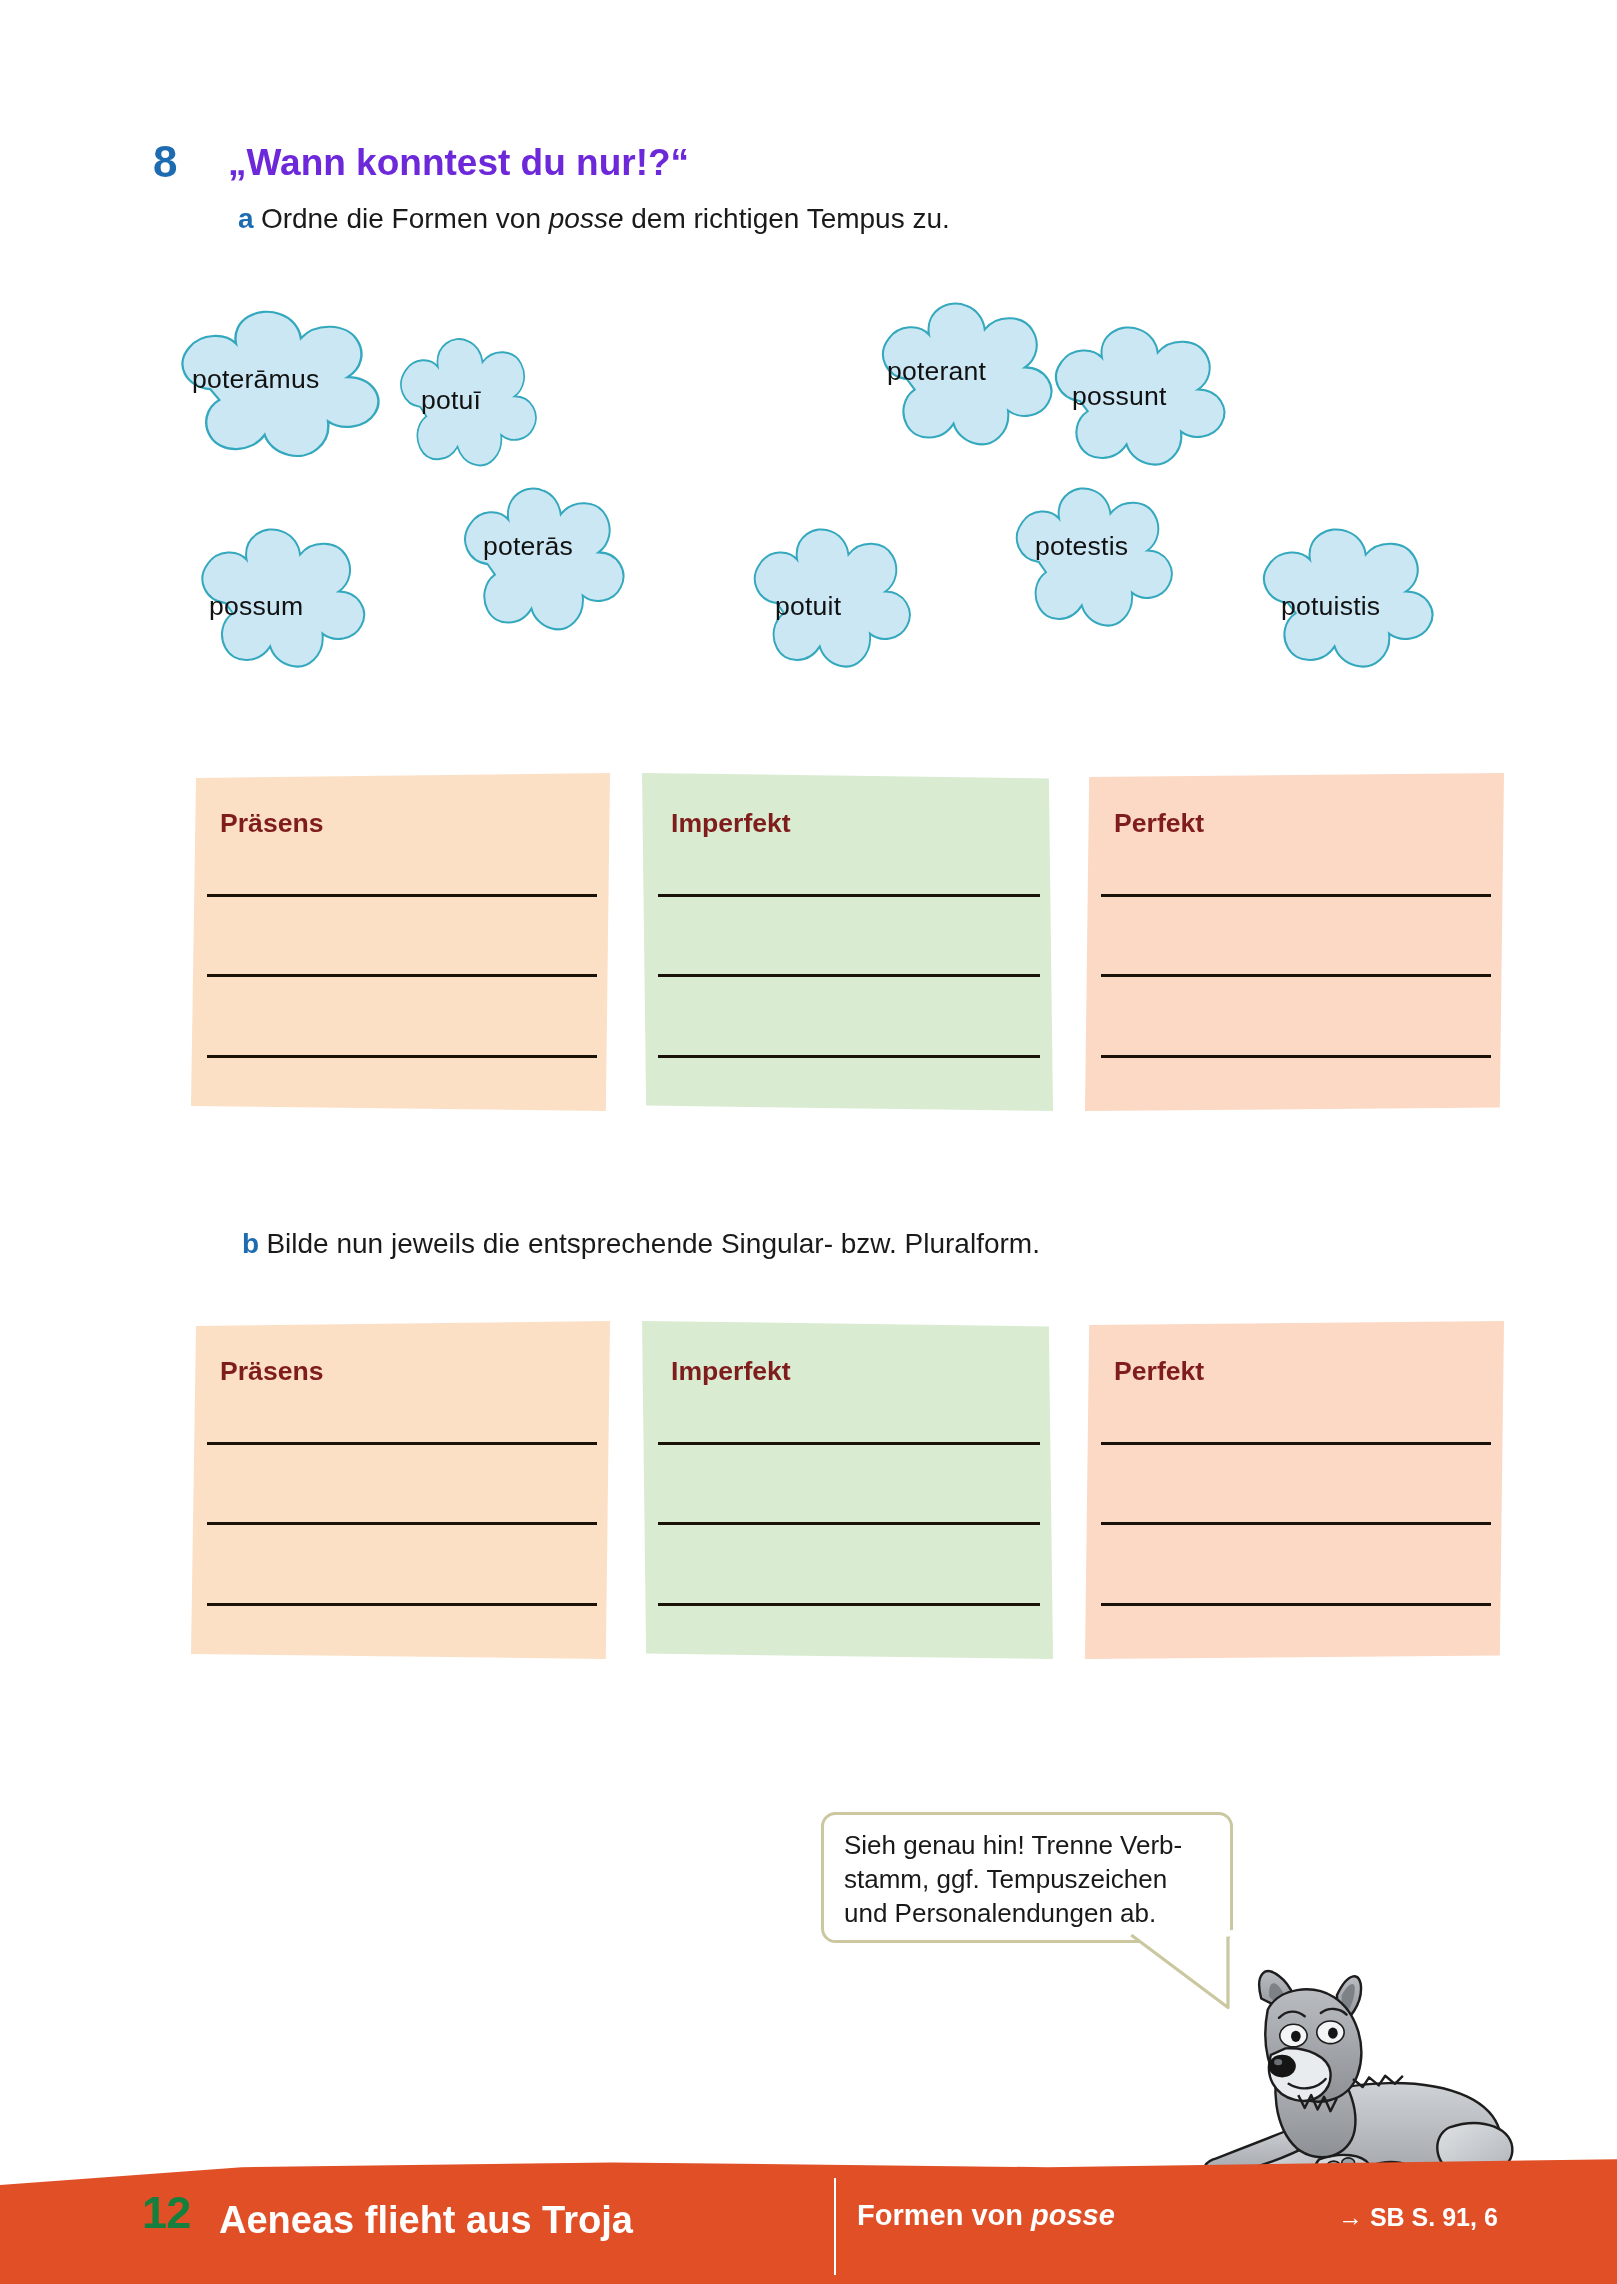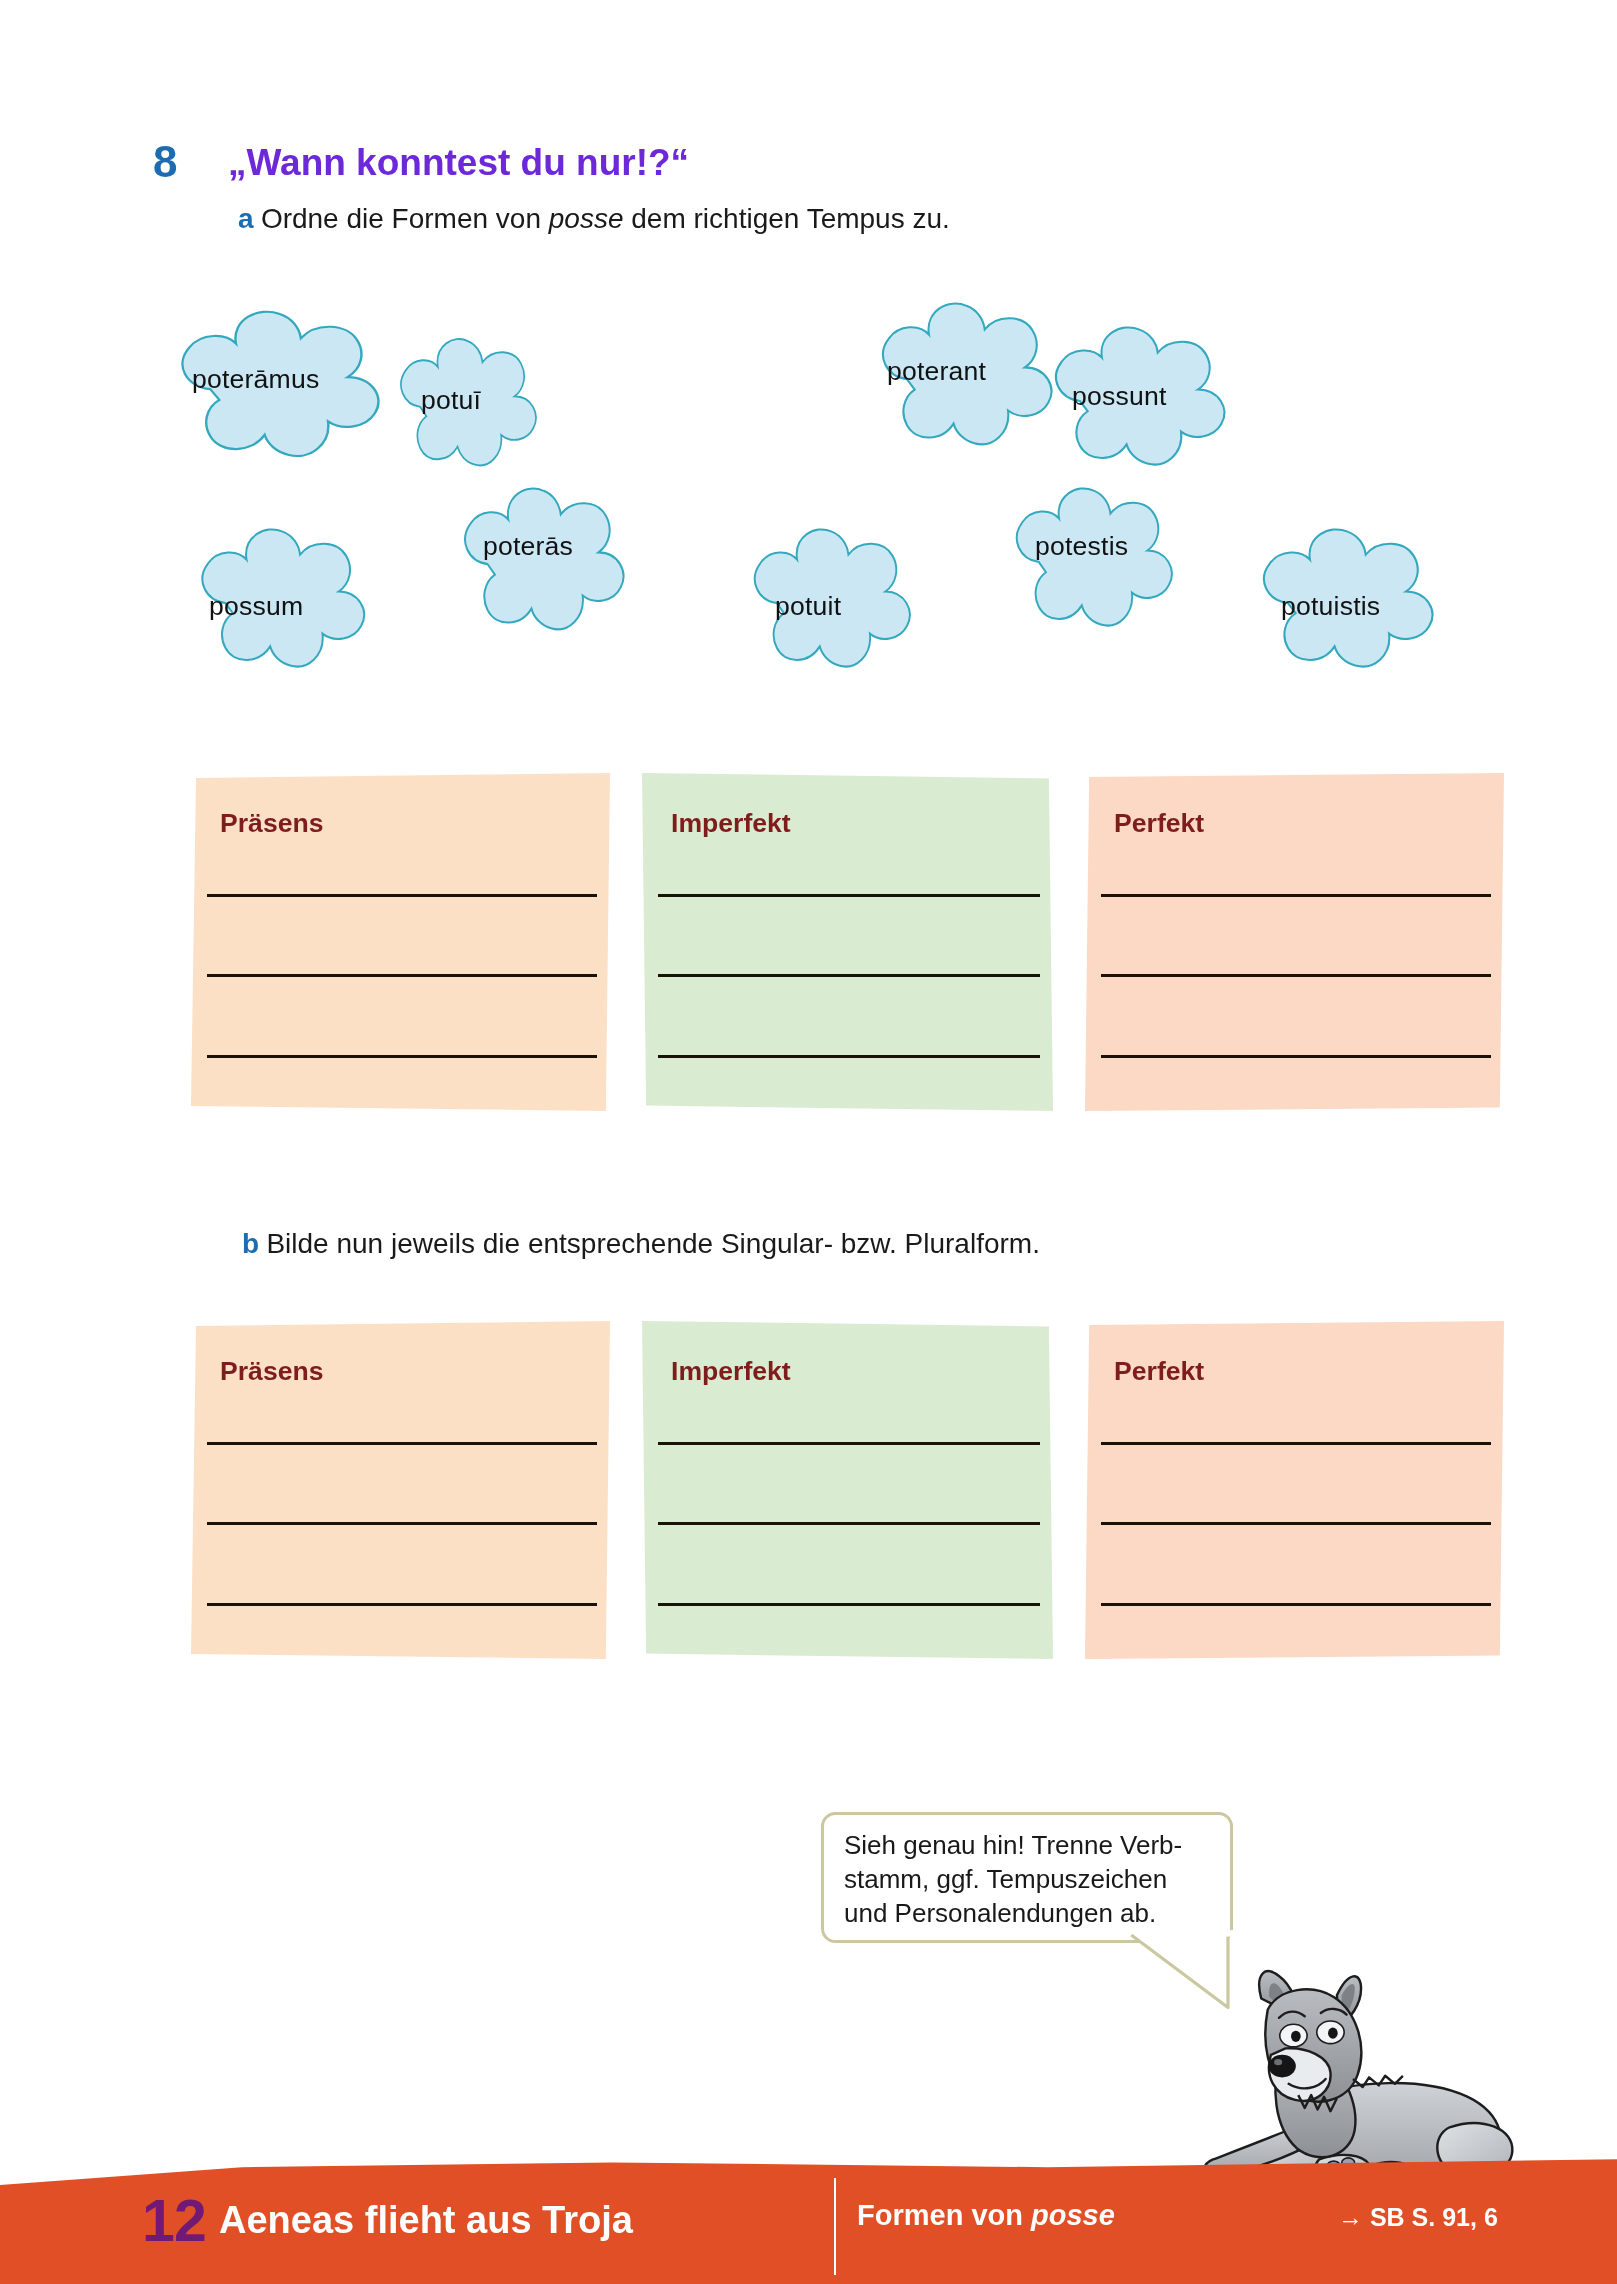--- a/index.html
+++ b/index.html
@@ -143,23 +143,23 @@
     position: absolute;
     left: 0;
     top: 2135px;
     width: 1618px;
     height: 149px;
   }
   #footer-page {
     position: absolute;
     left: 142px;
     top: 2187px;
-    font-size: 59px;
-    font-weight: bold;
-    color: #701a75;
+    font-size: 45px;
+    font-weight: bold;
+    color: #15803d;
     letter-spacing: -0.8px;
   }
   #footer-chapter {
     position: absolute;
     left: 219px;
     top: 2199px;
     font-size: 38px;
     font-weight: bold;
     color: #ffffff;
     white-space: nowrap;

